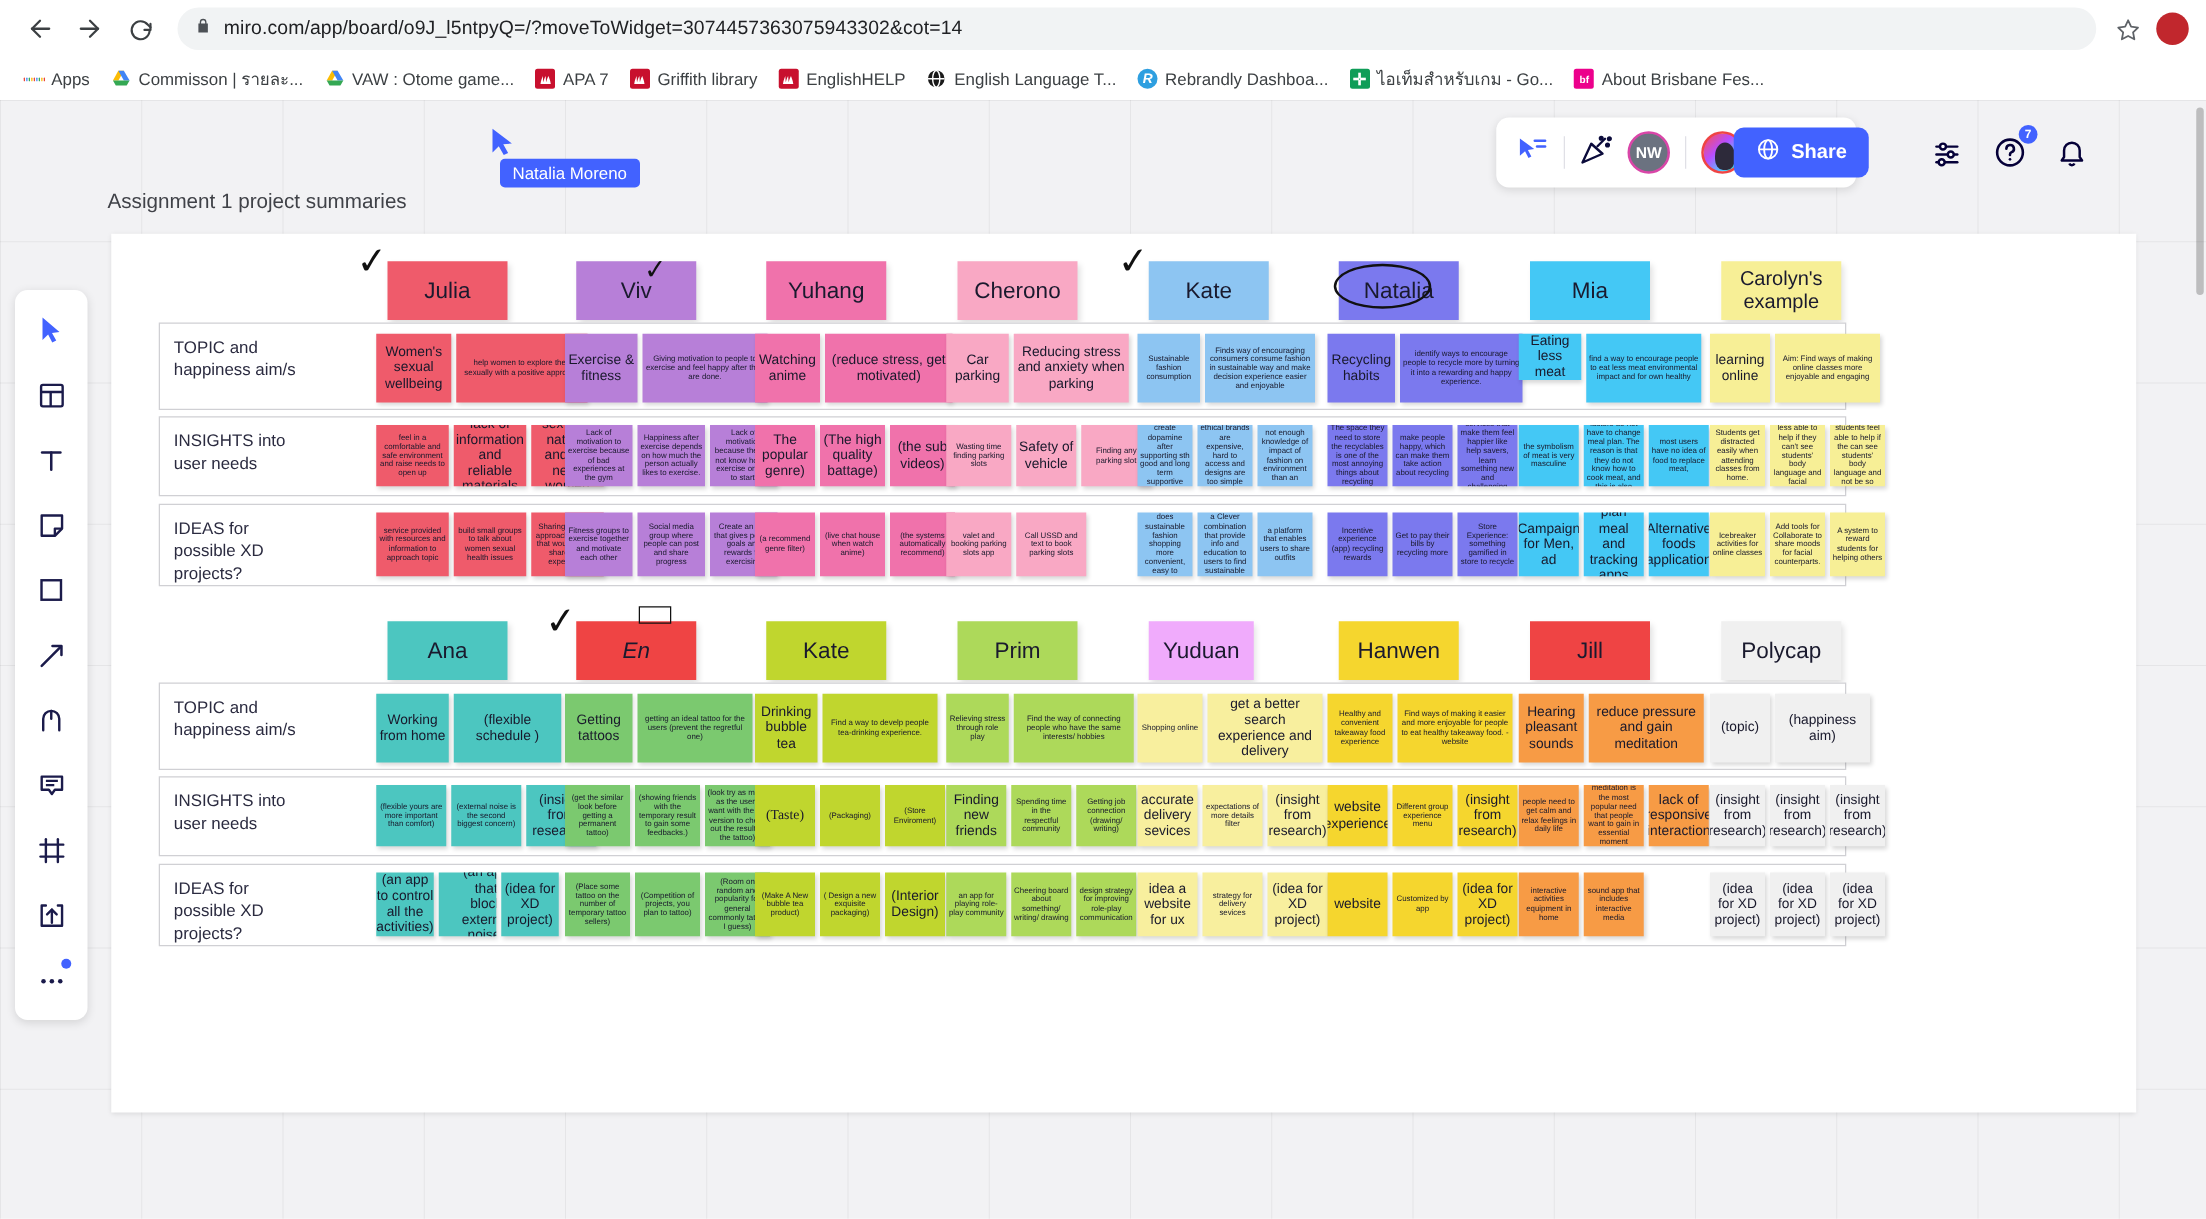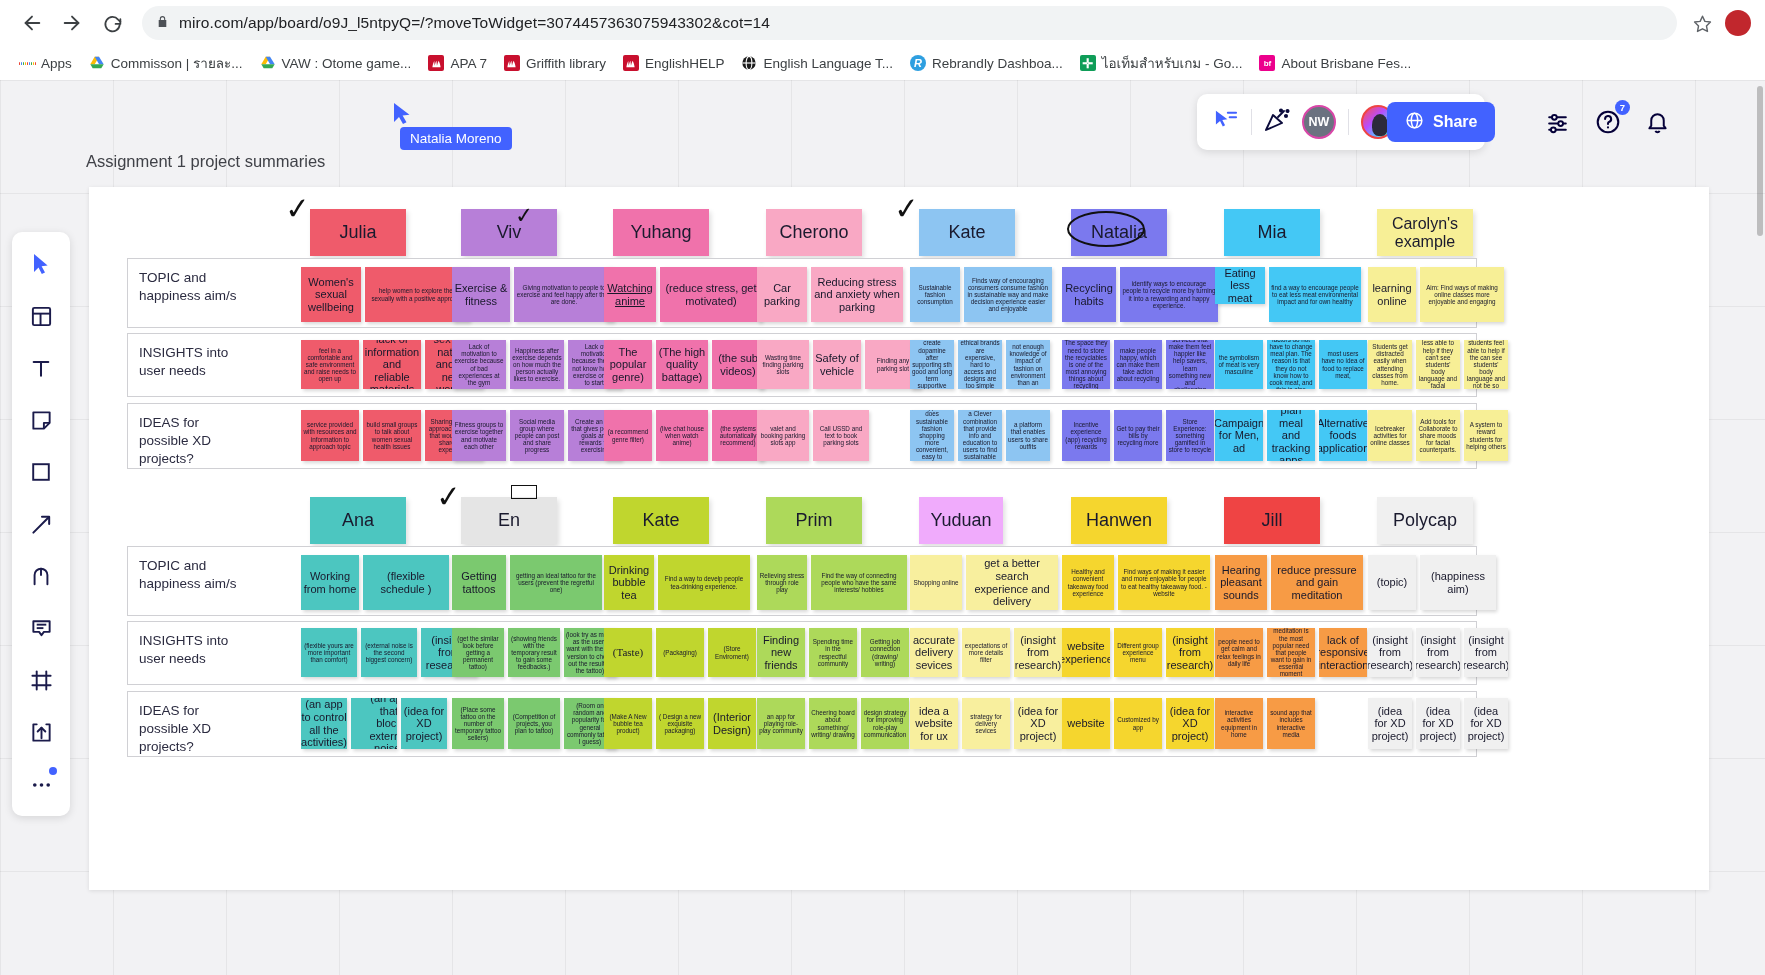--- a/index.html
+++ b/index.html
@@ -257,21 +257,21 @@
       <div class="name-tag" style="left: 982px; top: 22px; width: 96px; background: rgb(123, 121, 238);">Natalia</div>
       <span class="ellipse" style="left: 978px; top: 24px; width: 78px; height: 36px;"></span>
       <div class="name-tag" style="left: 1135px; top: 22px; width: 96px; background: rgb(68, 200, 245);">Mia</div>
       <div class="name-tag" style="left: 1288px; top: 22px; width: 96px; background: rgb(247, 239, 150); font-size: 16px;">Carolyn's example</div>
       <div class="row-band" style="position: absolute; left: 38px; top: 71px; width: 1350px; height: 70px;">
         <div class="row-label">TOPIC and happiness aim/s</div>
         <div class="note" style="left: 173px; top: 8px; width: 60px; height: 55px; background: rgb(239, 91, 107); font-size: 11px;">Women's sexual wellbeing</div>
         <div class="note" style="left: 237px; top: 8px; width: 105px; height: 55px; background: rgb(239, 91, 107); font-size: 6.3px;">help women to explore their sexually with a positive approach</div>
         <div class="note" style="left: 324px; top: 8px; width: 58px; height: 55px; background: rgb(183, 127, 216); font-size: 11px;">Exercise &amp; fitness</div>
         <div class="note" style="left: 386px; top: 8px; width: 100px; height: 55px; background: rgb(183, 127, 216); font-size: 6.3px;">Giving motivation to people to exercise and feel happy after they are done.</div>
-        <div class="note" style="left: 476px; top: 8px; width: 52px; height: 55px; background: rgb(240, 114, 171); font-size: 11px; text-decoration: underline;">Watching anime</div>
+        <div class="note" style="left: 476px; top: 8px; width: 52px; height: 55px; background: rgb(240, 114, 171); font-size: 11px;">Watching anime</div>
         <div class="note" style="left: 532px; top: 8px; width: 102px; height: 55px; background: rgb(240, 114, 171); font-size: 11px;">(reduce stress, get motivated)</div>
         <div class="note" style="left: 629px; top: 8px; width: 50px; height: 55px; background: rgb(249, 168, 196); font-size: 11px;">Car parking</div>
         <div class="note" style="left: 683px; top: 8px; width: 92px; height: 55px; background: rgb(249, 168, 196); font-size: 11px;">Reducing stress and anxiety when parking</div>
         <div class="note" style="left: 782px; top: 8px; width: 50px; height: 55px; background: rgb(141, 197, 242); font-size: 6.3px;">Sustainable fashion consumption</div>
         <div class="note" style="left: 836px; top: 8px; width: 88px; height: 55px; background: rgb(141, 197, 242); font-size: 6.3px;">Finds way of encouraging consumers consume fashion in sustainable way and make decision experience easier and enjoyable</div>
         <div class="note" style="left: 934px; top: 8px; width: 54px; height: 55px; background: rgb(123, 121, 238); font-size: 11px;">Recycling habits</div>
         <div class="note" style="left: 992px; top: 8px; width: 98px; height: 55px; background: rgb(123, 121, 238); font-size: 6.3px;">identify ways to encourage people to recycle more by turning it into a rewarding and happy experience.</div>
         <div class="note" style="left: 1087px; top: 8px; width: 50px; height: 37px; background: rgb(68, 200, 245); font-size: 11px;">Eating less meat</div>
         <div class="note" style="left: 1141px; top: 8px; width: 92px; height: 55px; background: rgb(68, 200, 245); font-size: 6.3px;">find a way to encourage people to eat less meat environmental impact and for own healthy</div>
         <div class="note" style="left: 1240px; top: 8px; width: 48px; height: 55px; background: rgb(247, 239, 150); font-size: 11px;">learning online</div>
@@ -324,21 +324,21 @@
         <div class="note" style="left: 986px; top: 6px; width: 48px; height: 51px; background: rgb(123, 121, 238); font-size: 6.3px;">Get to pay their bills by recycling more</div>
         <div class="note" style="left: 1038px; top: 6px; width: 48px; height: 51px; background: rgb(123, 121, 238); font-size: 6.3px;">Store Experience: something gamified in store to recycle</div>
         <div class="note" style="left: 1087px; top: 6px; width: 48px; height: 51px; background: rgb(68, 200, 245); font-size: 11px;">Campaign for Men, ad</div>
         <div class="note" style="left: 1139px; top: 6px; width: 48px; height: 51px; background: rgb(68, 200, 245); font-size: 11px;">plan meal and tracking apps</div>
         <div class="note" style="left: 1191px; top: 6px; width: 48px; height: 51px; background: rgb(68, 200, 245); font-size: 11px;">Alternative foods application</div>
         <div class="note" style="left: 1240px; top: 6px; width: 44px; height: 51px; background: rgb(247, 239, 150); font-size: 6.3px;">Icebreaker activities for online classes</div>
         <div class="note" style="left: 1288px; top: 6px; width: 44px; height: 51px; background: rgb(247, 239, 150); font-size: 6.3px;">Add tools for Collaborate to share moods for facial counterparts.</div>
         <div class="note" style="left: 1336px; top: 6px; width: 44px; height: 51px; background: rgb(247, 239, 150); font-size: 6.3px;">A system to reward students for helping others</div>
       </div>
       <div class="name-tag" style="left: 221px; top: 310px; width: 96px; background: rgb(76, 198, 192);">Ana</div>
-      <div class="name-tag" style="left: 372px; top: 310px; width: 96px; background: #e5e5e5;">En</div>
+      <div class="name-tag" style="left: 372px; top: 310px; width: 96px; background: #ef4444; font-style: italic;">En</div>
       <span class="check" style="left: 347px; top: 292px;">✓</span>
       <span class="smallbox" style="left: 422px; top: 298px; width: 26px; height: 14px;"></span>
       <div class="name-tag" style="left: 524px; top: 310px; width: 96px; background: rgb(192, 214, 46);">Kate</div>
       <div class="name-tag" style="left: 677px; top: 310px; width: 96px; background: rgb(173, 217, 90);">Prim</div>
       <div class="name-tag" style="left: 830px; top: 310px; width: 84px; background: #f0abfc;">Yuduan</div>
       <div class="name-tag" style="left: 982px; top: 310px; width: 96px; background: rgb(245, 214, 46);">Hanwen</div>
       <div class="name-tag" style="left: 1135px; top: 310px; width: 96px; background: #ef4444;">Jill</div>
       <div class="name-tag" style="left: 1288px; top: 310px; width: 96px; background: rgb(240, 240, 240);">Polycap</div>
       <div class="row-band" style="position: absolute; left: 38px; top: 359px; width: 1350px; height: 70px;">
         <div class="row-label">TOPIC and happiness aim/s</div>

